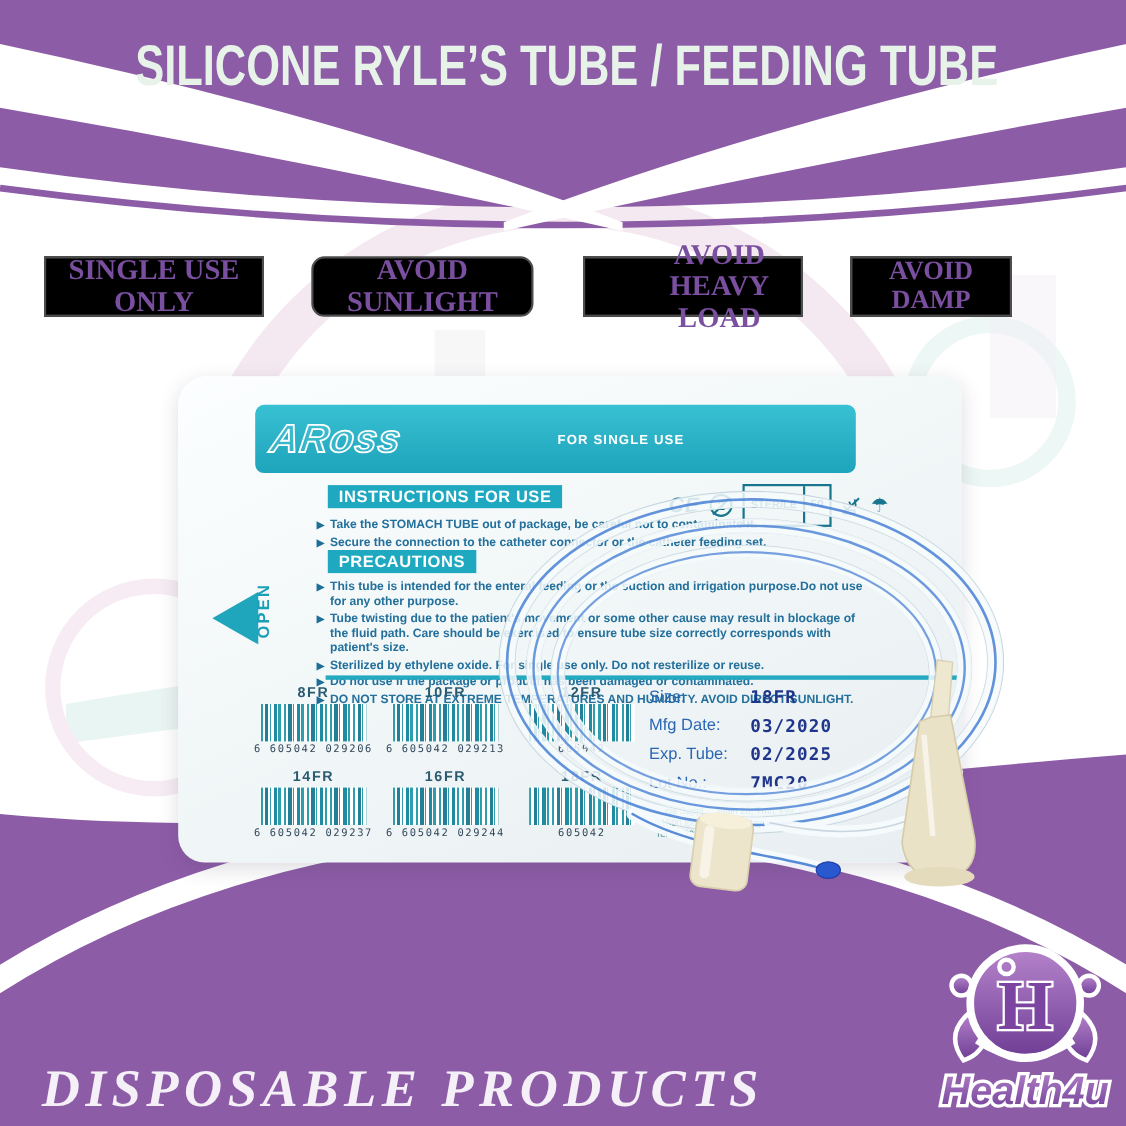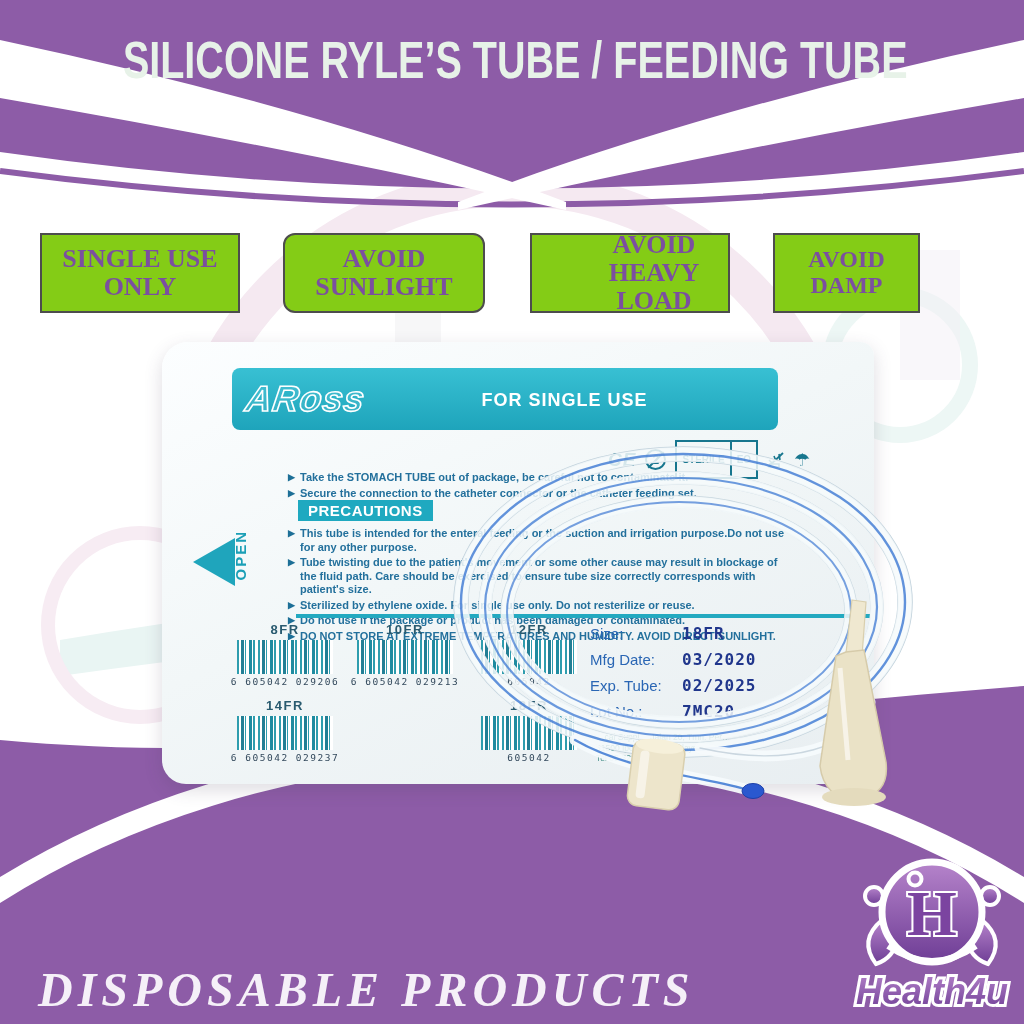--- a/index.html
+++ b/index.html
@@ -8,58 +8,58 @@
   .abs{position:absolute;}
   svg{display:block;}
 
   
   .hdr-svg{position:absolute;top:0;left:0;}
   .page-title{position:absolute;top:30px;left:0;width:1024px;text-align:center;
     font-size:52px;font-weight:700;color:#e7f2e8;letter-spacing:0px;
     transform:scaleX(0.76);transform-origin:50% 50%;white-space:nowrap;}
 
   
-  .badge{position:absolute;top:233px;height:80px;background:#84cc16;border:2px solid #4d4d4d;
+  .badge{position:absolute;top:233px;height:55px;background:#000000;border:2px solid #4d4d4d;
     box-sizing:border-box;display:flex;align-items:center;justify-content:center;text-align:center;
     font-family:"Liberation Serif",serif;font-weight:700;color:#7b4fa0;font-size:26px;line-height:1.08;}
 
   
   .hill-svg{position:absolute;left:0;top:640px;}
 
   
   .pouch{position:absolute;left:162px;top:342px;width:712px;height:442px;
     background:linear-gradient(155deg,#fcfeff 0%,#f2f7f8 45%,#e8eef1 100%);
     border-radius:26px 14px 10px 24px;box-shadow:0 6px 18px rgba(70,60,90,.18);}
   .teal-bar{position:absolute;left:70px;top:26px;width:546px;height:62px;border-radius:8px;
     background:linear-gradient(#38c0d3,#1ea4bb);display:flex;align-items:center;padding:0 14px;box-sizing:border-box;}
   .brand{font-style:italic;font-weight:700;font-size:36px;color:rgba(255,255,255,0.08);
     -webkit-text-stroke:1.6px #ffffff;letter-spacing:1px;transform:skewX(-8deg);}
   .tb-titles{flex:1;text-align:center;color:#fff;}
   .tb-main{font-weight:700;font-size:25px;letter-spacing:.5px;}
-  .tb-sub{font-weight:700;font-size:18px;letter-spacing:1px;margin-top:2px;}
+  .tb-sub{font-weight:700;font-size:12px;letter-spacing:1px;margin-top:2px;}
 
   .sec-label{position:absolute;background:#1fa9c0;color:#fff;font-weight:700;font-size:15px;
     padding:2px 10px;letter-spacing:.5px;}
   .list{position:absolute;width:492px;color:#23709c;font-size:11px;font-weight:700;line-height:13.5px;}
   .li{display:flex;margin-bottom:2px;}
   .li .blt{flex:0 0 12px;color:#1d6f97;font-size:9px;line-height:13.5px;}
   .divider{position:absolute;left:134px;top:272px;width:574px;height:4px;background:#23a9c0;}
 
   .open-arrow-svg{position:absolute;left:31px;top:194px;}
   .open-txt{position:absolute;left:70px;top:188px;writing-mode:vertical-rl;transform:rotate(180deg);
     font-weight:700;font-size:15px;letter-spacing:2px;color:#1b9fb6;}
 
   .cert-row{position:absolute;left:446px;top:98px;display:flex;align-items:center;gap:9px;color:#17768e;}
   .ce{font-weight:700;font-size:19px;font-style:italic;letter-spacing:1px;}
   .noreuse{position:relative;width:21px;height:21px;border:2px solid #17768e;border-radius:50%;
     box-sizing:border-box;font-weight:700;font-size:12px;display:flex;align-items:center;justify-content:center;}
   .noreuse::after{content:"";position:absolute;left:-2px;top:8px;width:22px;height:2px;background:#17768e;transform:rotate(-45deg);}
   .sterile-box{display:flex;border:2px solid #17768e;font-weight:700;font-size:10px;}
   .sterile-box span{padding:12px 5px;}
-  .sterile-box span:last-child{border-left:2px solid #17768e;}
+  .sterile-box span:last-child{border-left:2px solid #17768e;font-family:Liberation Mono, monospace;}
   .umb{font-family:"DejaVu Sans",sans-serif;font-size:18px;line-height:1;}
 
   .bc-cell{position:absolute;width:110px;text-align:center;}
   .bc-label{font-weight:700;font-size:13px;letter-spacing:1.5px;color:#2a5b70;}
   .bc-bars{margin:3px auto 2px;width:96px;height:34px;
     background:repeating-linear-gradient(90deg,
       #2e9dae 0 2px,#ffffff 2px 4px,#227f95 4px 7px,#ffffff 7px 8px,
       #2e9dae 8px 9px,#ffffff 9px 12px,#1f8ba0 12px 15px,#ffffff 15px 16px,
       #2e9dae 16px 18px,#ffffff 18px 21px);}
   .bc-num{font-family:"DejaVu Sans Mono",monospace;font-size:9.5px;letter-spacing:1.5px;color:#33495c;}
@@ -143,20 +143,21 @@
       <svg width="18" height="18" viewBox="0 0 18 18">
         <g stroke="#17768e" stroke-width="1.6" fill="none">
           <path d="M3,13 h9 v3 h-9 z"></path>
             <path d="M2,9 l3,3 M7,5 l2,5 M12,3 l1,6"></path>
           <path d="M1,16 L16,2" stroke-width="1.8"></path>
         </g>
       </svg>
       <span class="umb">☂</span>
     </div>
 
+    <div class="sec-label" style="left:136px;top:99px;">INSTRUCTIONS FOR USE</div>
     <div class="list" style="left:126px;top:129px;">
       <div class="li">
           <span class="blt">▶</span>
           <span>Take the STOMACH TUBE out of package, be careful not to contaminate it.</span>
         </div>
       <div class="li">
           <span class="blt">▶</span>
           <span>Secure the connection to the catheter connector or the catheter feeding set.</span>
         </div>
     </div>
@@ -204,20 +205,25 @@
     </div>
     <div class="bc-cell" style="left:312px;top:280px;">
       <div class="bc-label">12FR</div>
       <div class="bc-bars"></div>
       <div class="bc-num">605042</div>
     </div>
     <div class="bc-cell" style="left:68px;top:356px;">
       <div class="bc-label">14FR</div>
       <div class="bc-bars"></div>
       <div class="bc-num">6 605042 029237</div>
+    </div>
+    <div class="bc-cell" style="left:188px;top:356px;">
+      <div class="bc-label">16FR</div>
+      <div class="bc-bars"></div>
+      <div class="bc-num">6 605042 029244</div>
     </div>
     <div class="bc-cell" style="left:312px;top:356px;">
       <div class="bc-label">18FR</div>
       <div class="bc-bars"></div>
       <div class="bc-num">605042</div>
     </div>
 
     <div class="info-panel">
       <div class="info-row">
         <span class="info-label">Size:</span>

